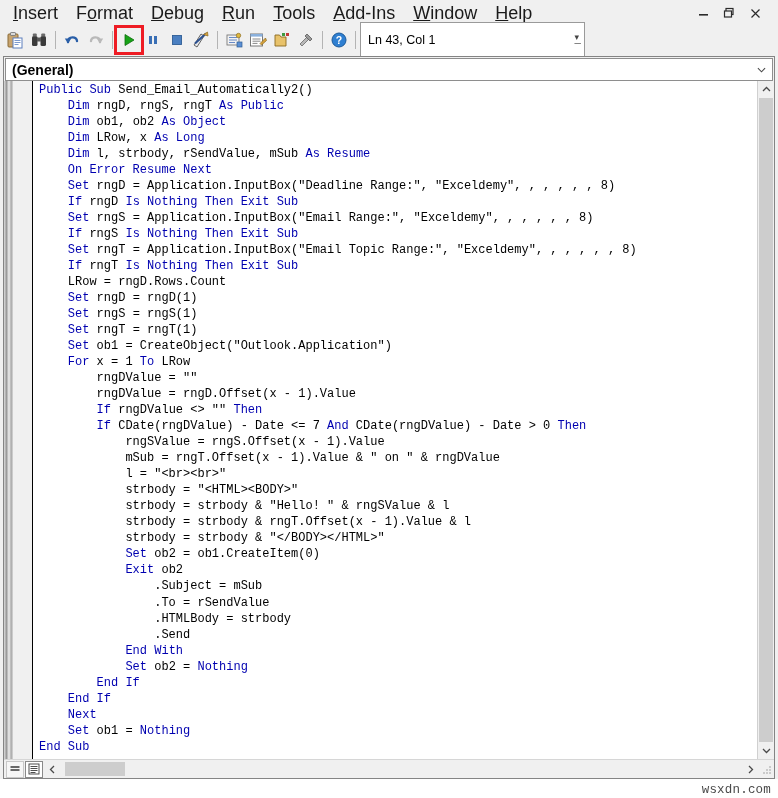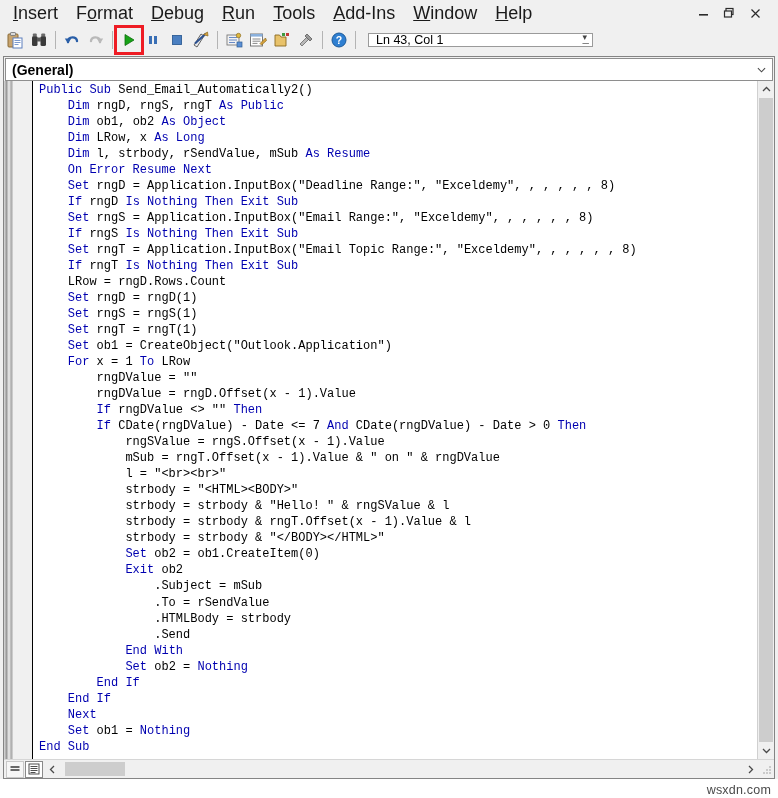--- a/index.html
+++ b/index.html
@@ -74,22 +74,22 @@
     width: 1px; height: 18px;
     background: #b4b4b4;
     margin: 0 4px;
   }
   .run-highlight {
     outline: 3px solid #ee1c24;
     outline-offset: 0px;
   }
 
   .pos-box {
-    margin-left: 8px;
-    height: 14px;
+    margin-left: 0;
+    height: 36px;
     width: 225px;
     background: #ffffff;
     border: 1px solid #9a9a9a;
     display: flex;
     align-items: center;
     padding-left: 7px;
     font-size: 12.5px;
     color: #000;
     position: relative;
   }
@@ -252,20 +252,21 @@
     letter-spacing: 0.2px;
     z-index: 40;
     background: #ffffff;
     padding: 0 1px;
   }
 
   .footer-strip {
     flex: 0 0 19px;
     background: #ffffff;
     position: relative;
+    font-family: Liberation Mono, monospace;
   }
 
   svg { display: block; }
 </style>
 </head>
 <body>
 
 <div id="app">
 
   <div class="menubar">

